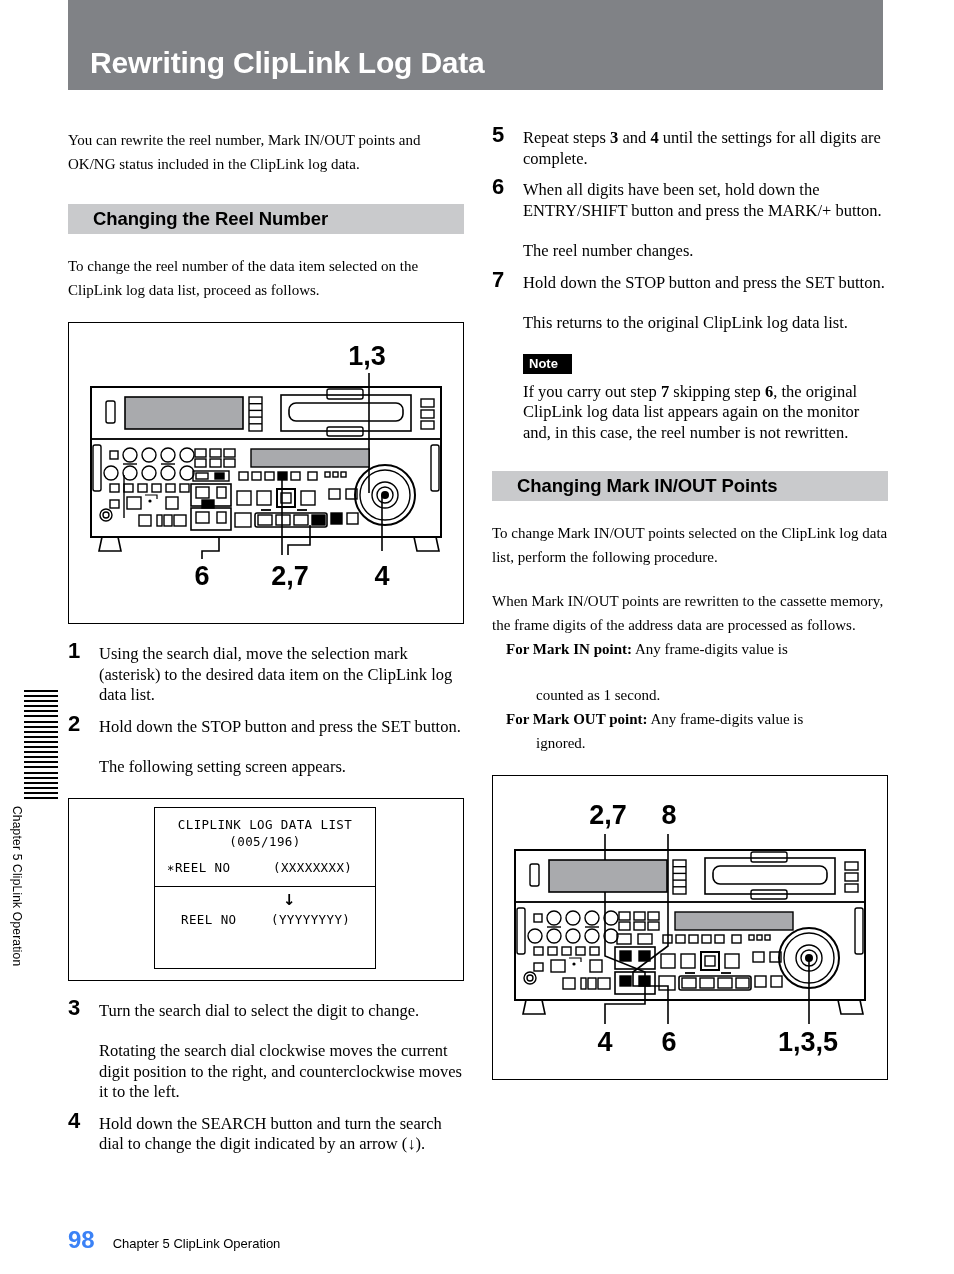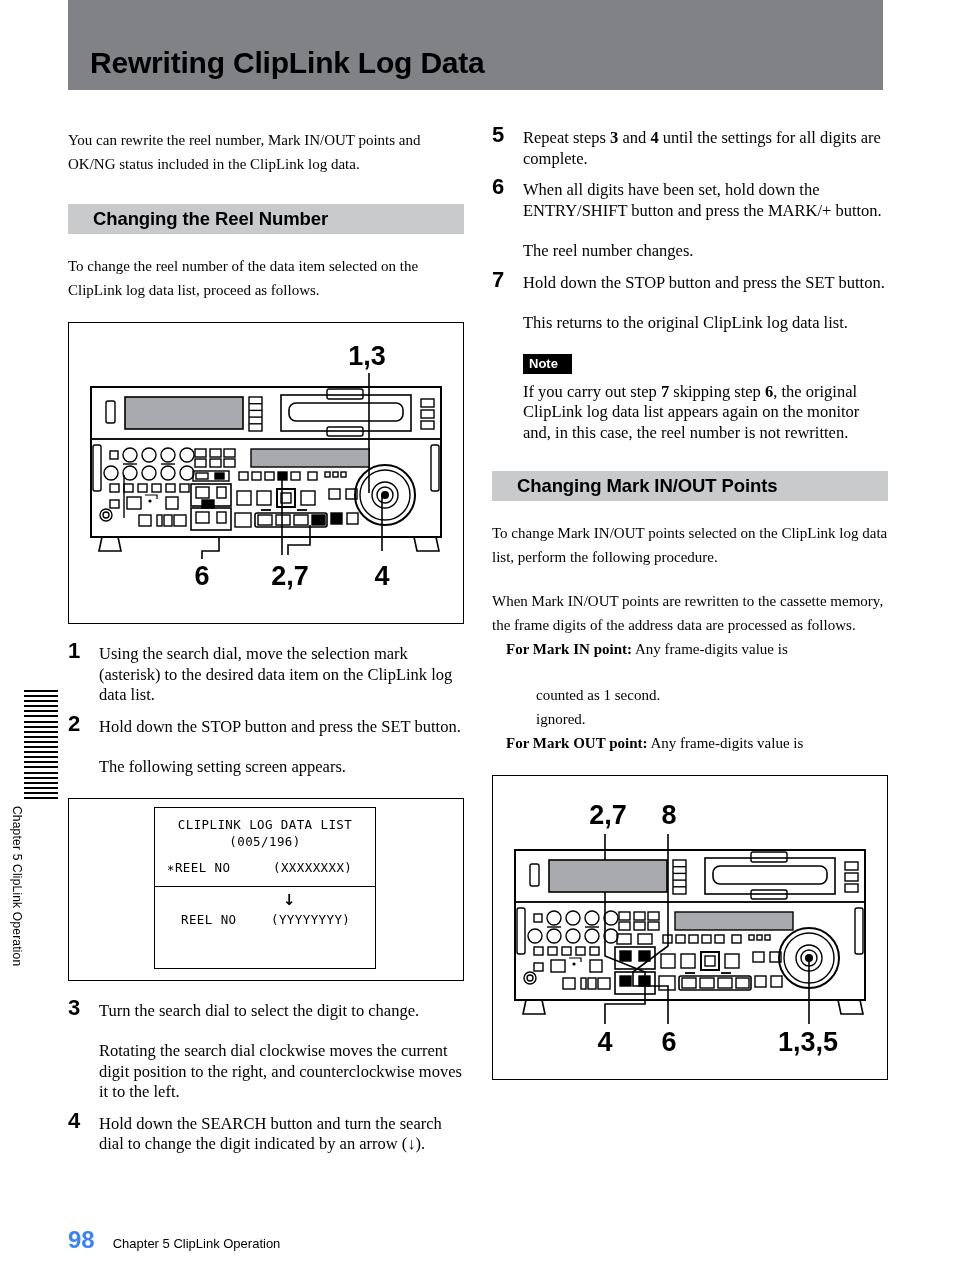--- a/index.html
+++ b/index.html
@@ -25,21 +25,21 @@
     height: 90px;
     background: #808286;
   }
   .title-banner-text {
     position: absolute;
     left: 22px;
     bottom: 10px;
     font-family: "Liberation Sans", sans-serif;
     font-weight: bold;
     font-size: 30px;
-    color: #000000;
+    color: #ffffff;
     letter-spacing: -0.2px;
   }
 
   
   .col {
     position: absolute;
     width: 396px;
   }
   .col-left  { left: 68px;  top: 128px; }
   .col-right { left: 492px; top: 128px; }
@@ -498,22 +498,22 @@
 
   <p class="para">To change Mark IN/OUT points selected on the ClipLink log data list, perform the following procedure.</p>
 
   <div class="gap-m"></div>
 
   <p class="para">When Mark IN/OUT points are rewritten to the cassette memory, the frame digits of the address data are processed as follows.</p>
 
   <div style="padding-left:14px;">
     <div class="para"><b class="inl">For Mark IN point:</b><span> Any frame-digits value is</span></div>
     <div class="para" style="padding-left:30px;margin-top:22px;">counted as 1 second.</div>
+    <div class="para"><b class="inl">For Mark OUT point:</b><span> Any frame-digits value is</span></div>
     <div class="para" style="padding-left:30px;">ignored.</div>
-    <div class="para"><b class="inl">For Mark OUT point:</b><span> Any frame-digits value is</span></div>
   </div>
 
   <div class="gap-m"></div>
 
   <div class="figbox vtrfig" style="height:305px;">
     <svg width="394" height="303" viewBox="0 0 394 303">
       <g fill="none" stroke="#000" stroke-width="1.6">
 
         <path d="M112 58 L112 180 L152 196 L152 228 L112 228 L112 248"></path>
         <path d="M175 58 L175 170 L140 196 L140 210 L175 210 L175 228 L175 248"></path>

